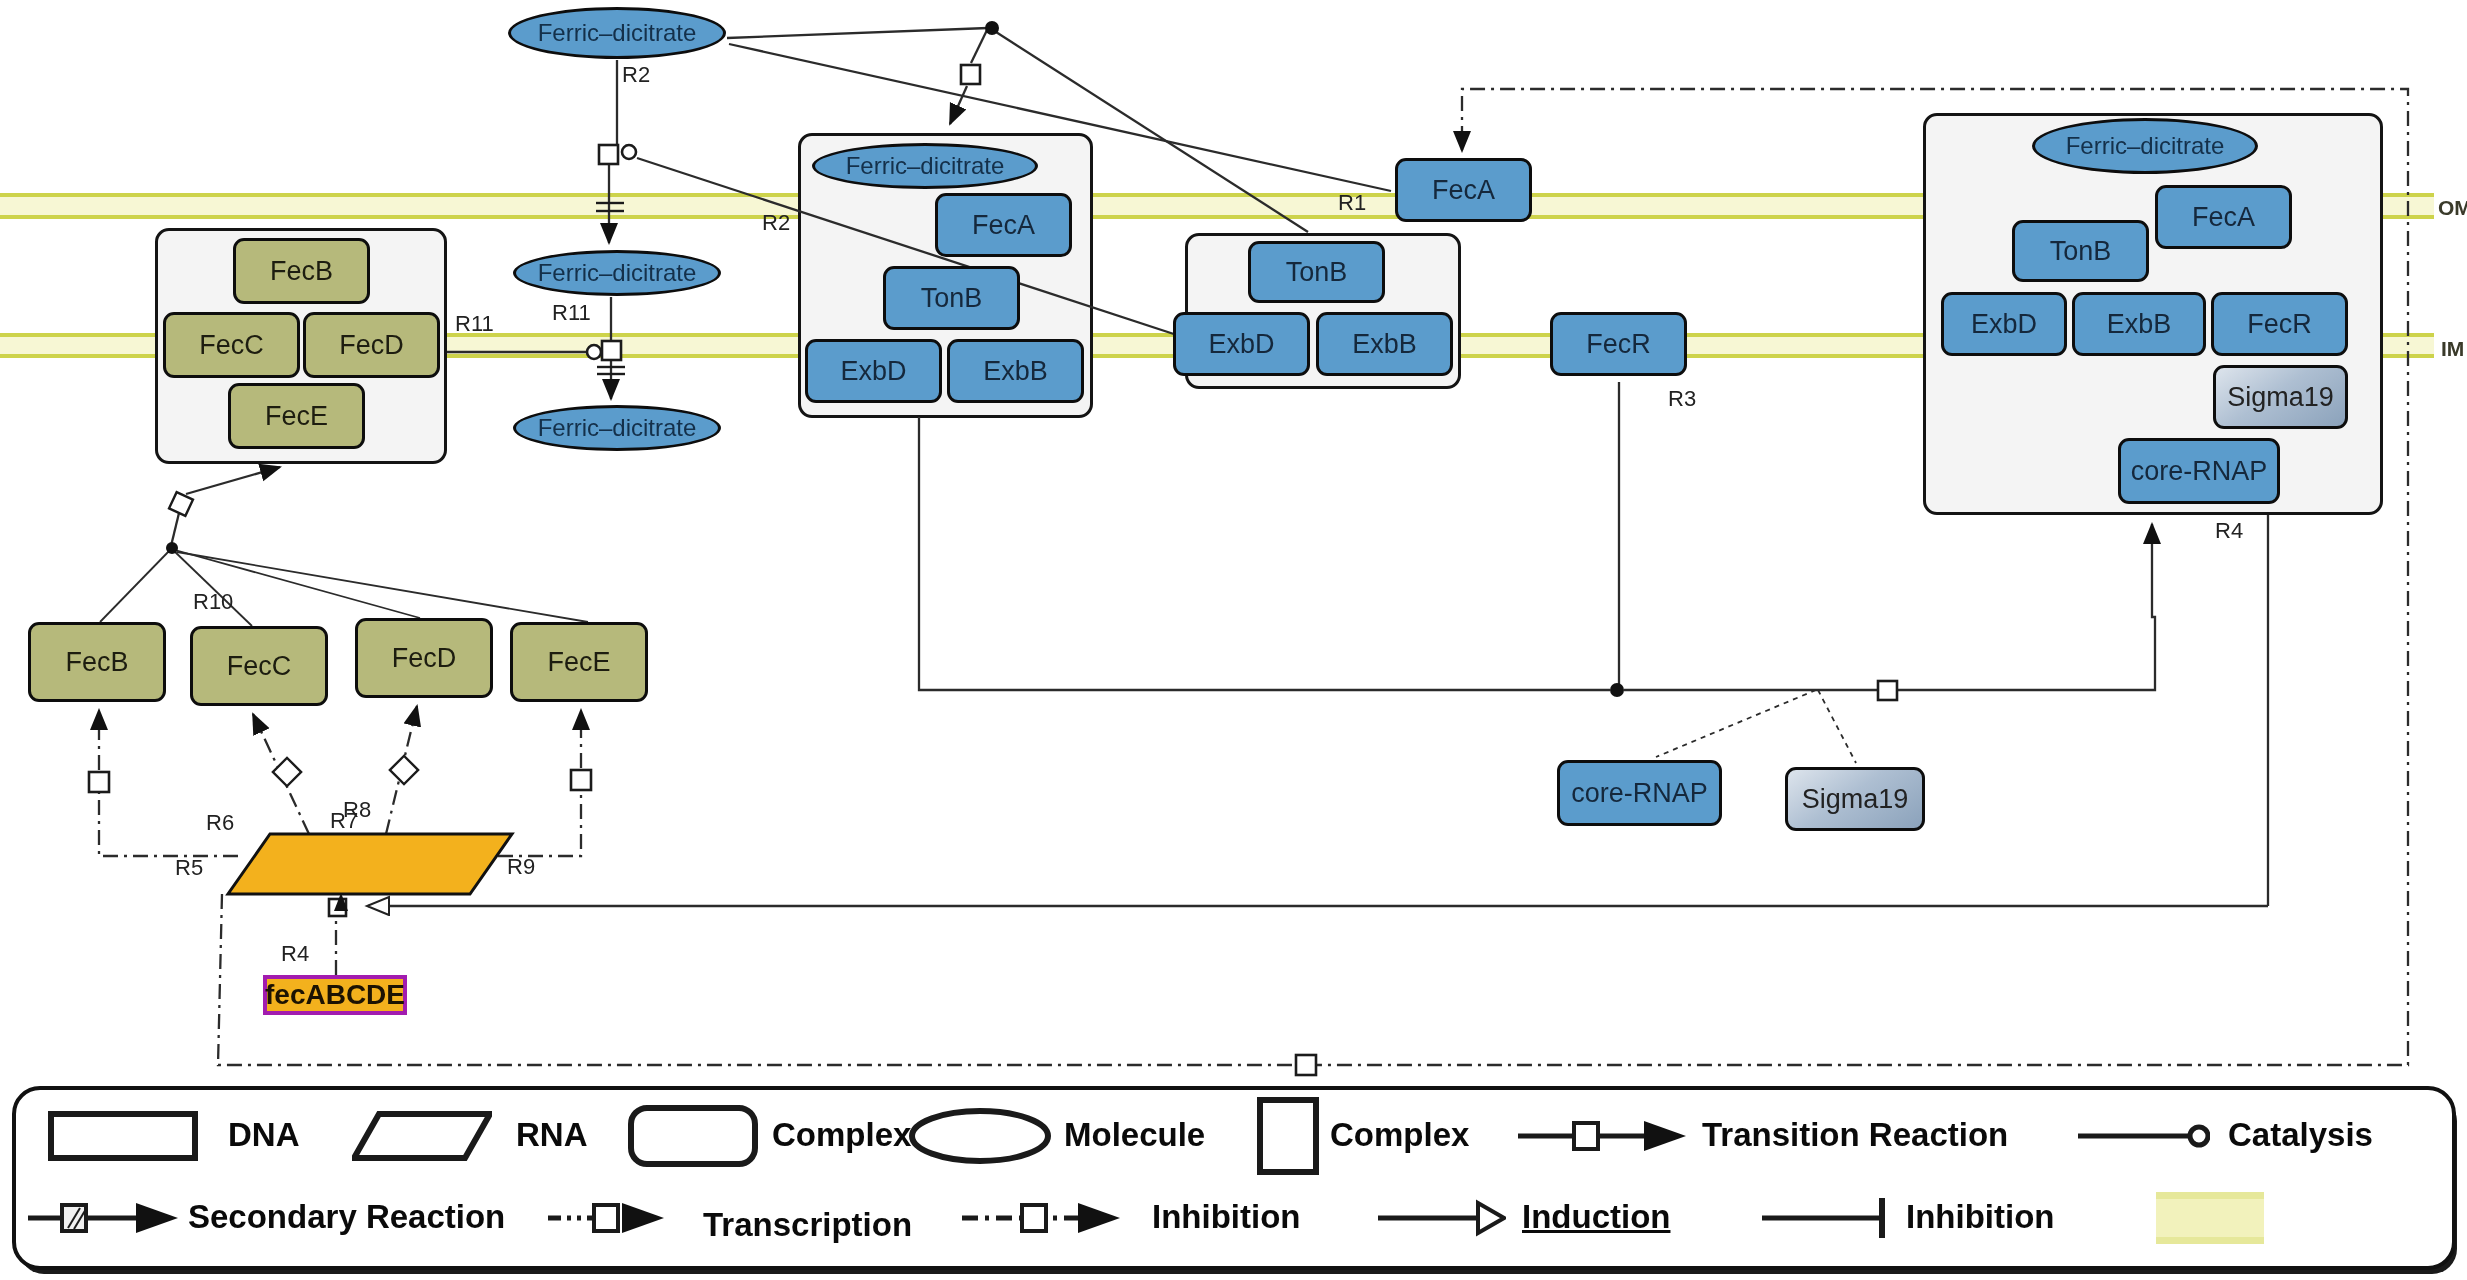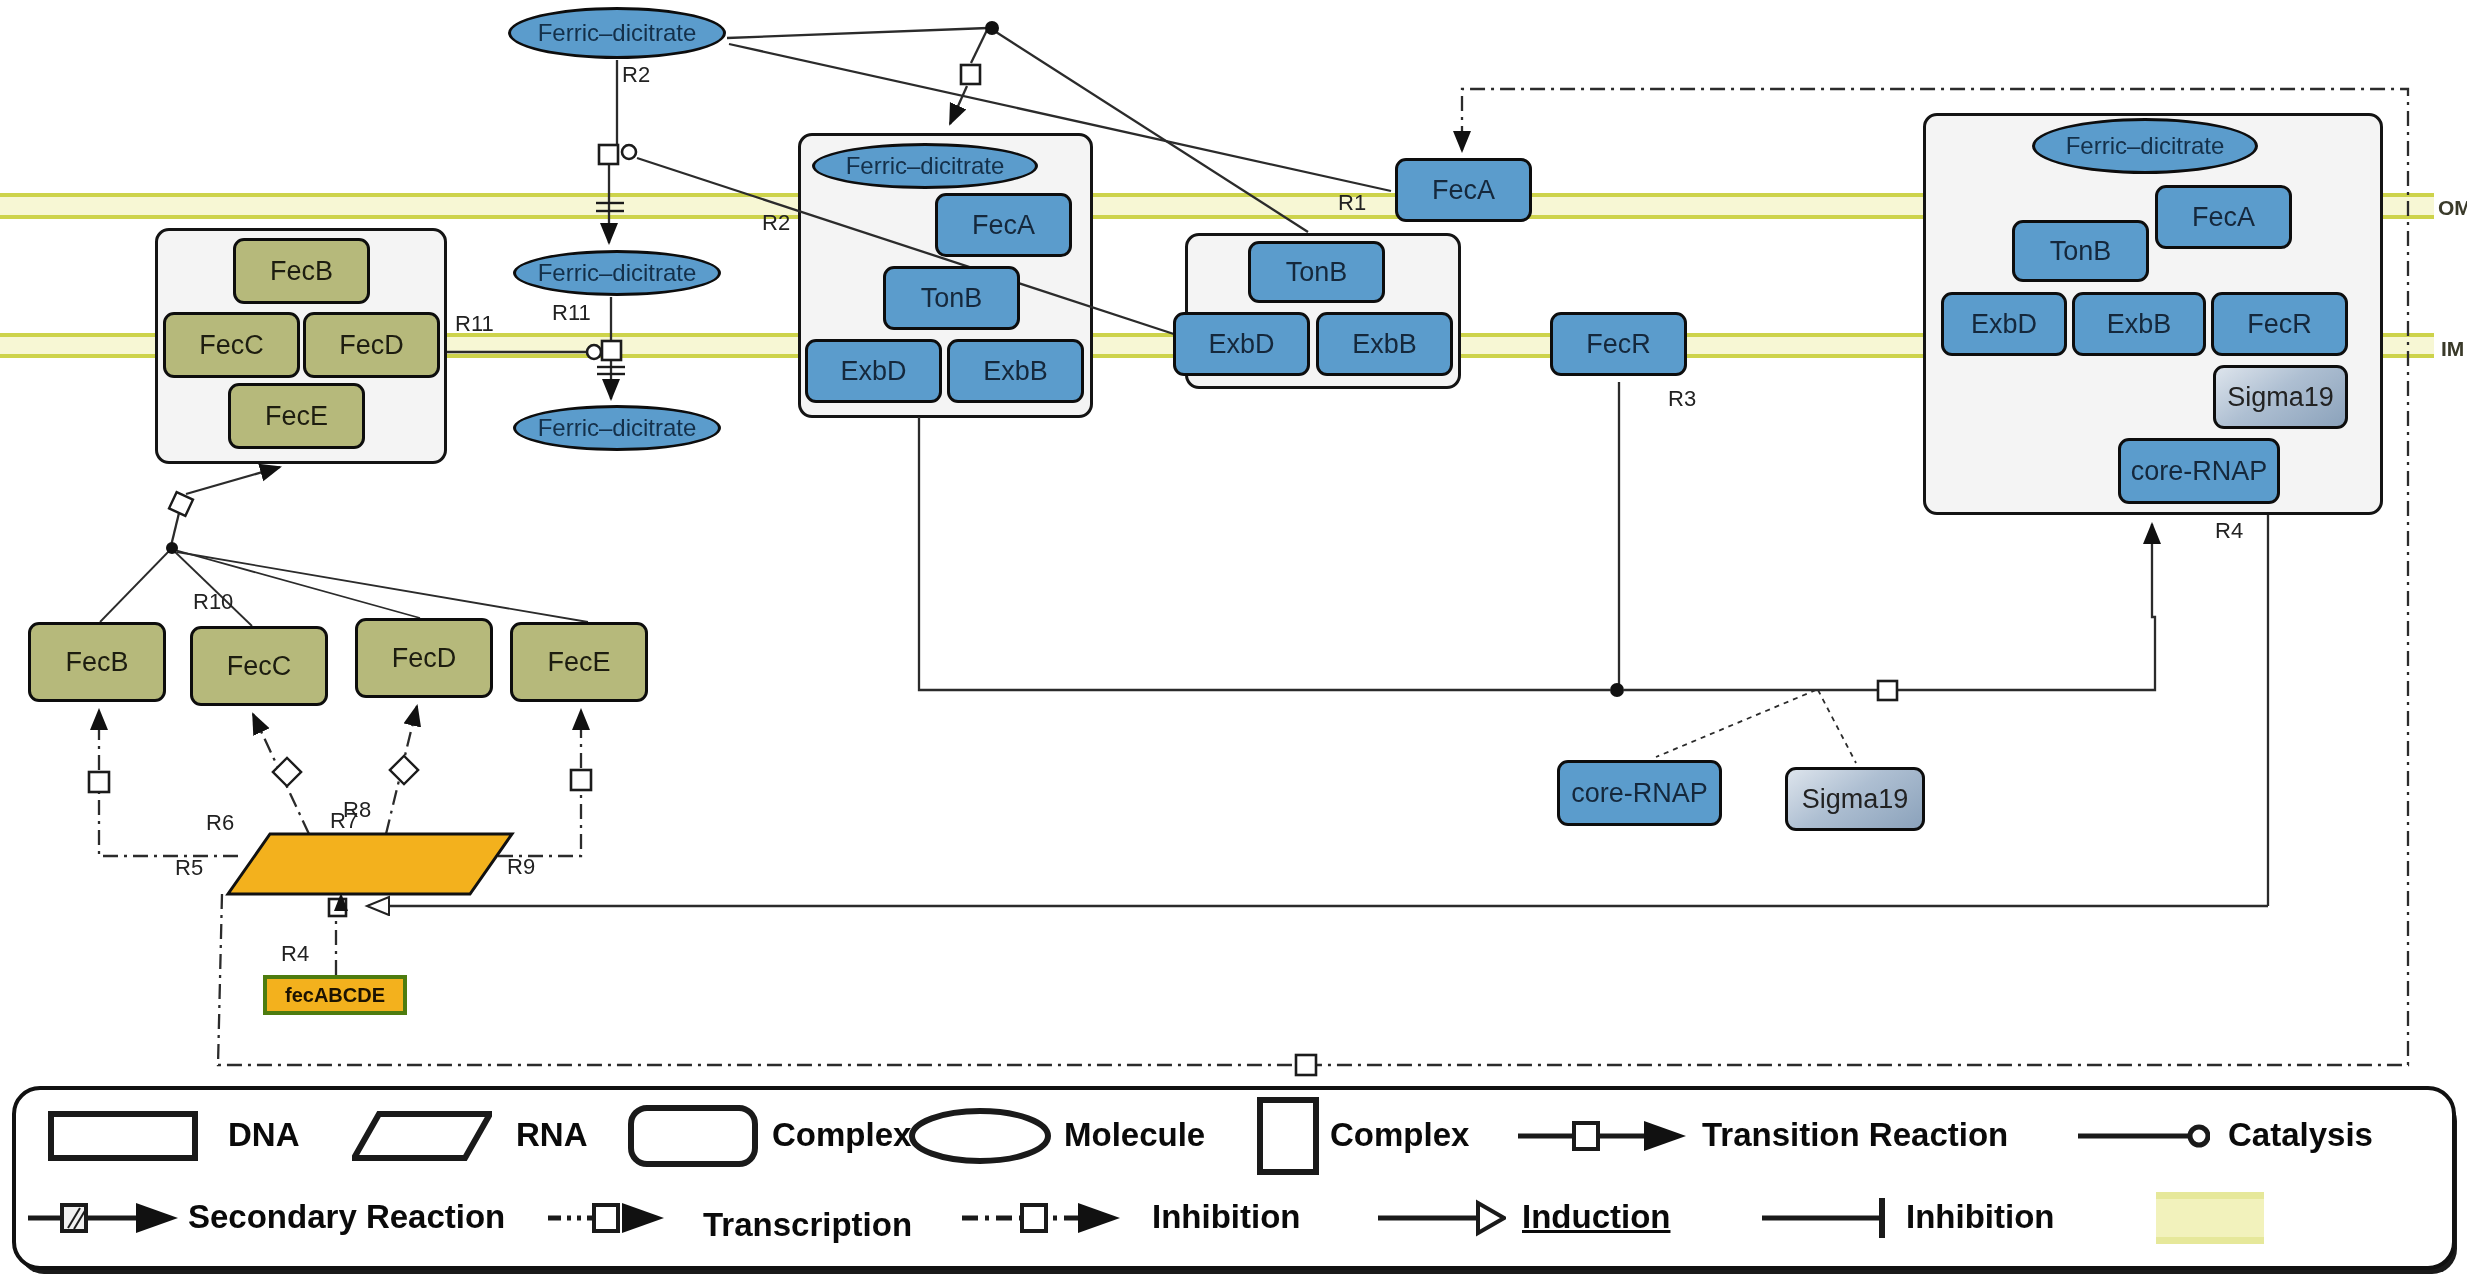--- a/index.html
+++ b/index.html
@@ -12,21 +12,21 @@
   .nodebox{position:absolute;display:flex;align-items:center;justify-content:center;
            box-sizing:border-box;border:3px solid #0d0d0d;border-radius:11px;
            font-size:27px;color:#15283c;}
   .protein-blue{background:#5b9ccc;}
   .protein-olive{background:#b6b97b;color:#1d1d10;}
   .protein-grad{background:linear-gradient(145deg,#dde4ec 0%,#aebfd2 45%,#8ba2bb 100%);color:#222;}
   .molecule{position:absolute;display:flex;align-items:center;justify-content:center;
             background:#5b9ccc;border:3px solid #0d0d0d;border-radius:50%;
             font-size:24px;color:#14304a;box-sizing:border-box;}
   .dna{position:absolute;display:flex;align-items:center;justify-content:center;
-       background:#f3b11d;border:4px solid #4d7c0f;font-size:20px;font-weight:600;color:#1c1302;box-sizing:border-box;}
+       background:#f3b11d;border:4px solid #a21caf;font-size:28px;font-weight:600;color:#1c1302;box-sizing:border-box;}
   .rna-label{position:absolute;display:flex;align-items:center;justify-content:center;
              font-size:26px;font-weight:600;color:#1c1302;}
   .rlabel{position:absolute;font-size:22px;color:#222;}
   #edgelayer{position:absolute;left:0;top:0;}
   .layer{position:absolute;left:0;top:0;width:100%;height:100%;pointer-events:none;}
   #legend-box{position:absolute;background:#fff;border:4px solid #111;border-radius:28px;
               box-shadow:4px 7px 0 -3px #1a1a1a;box-sizing:border-box;}
   .legend-label{position:absolute;font-size:33px;font-weight:bold;color:#0a0a0a;white-space:pre;line-height:37px;}
   .legend-glyph{position:absolute;}
   .membrane-swatch{position:absolute;background:#f2f2bc;border-top:7px solid #e6e89a;border-bottom:7px solid #e6e89a;box-sizing:border-box;}

